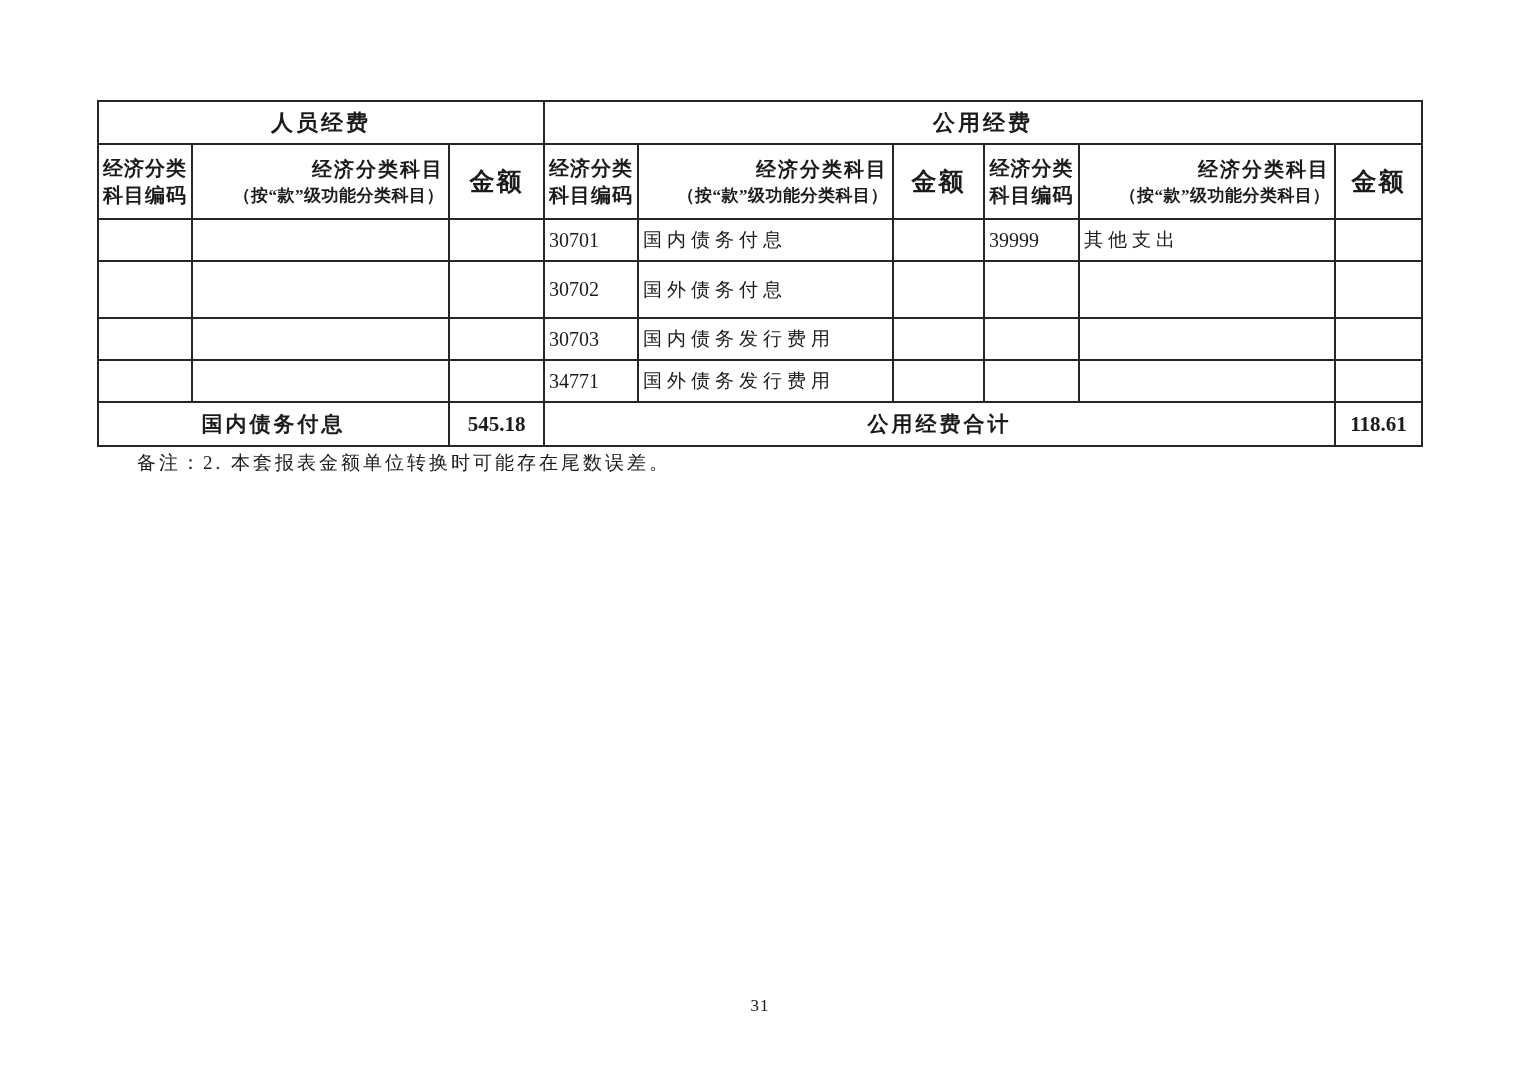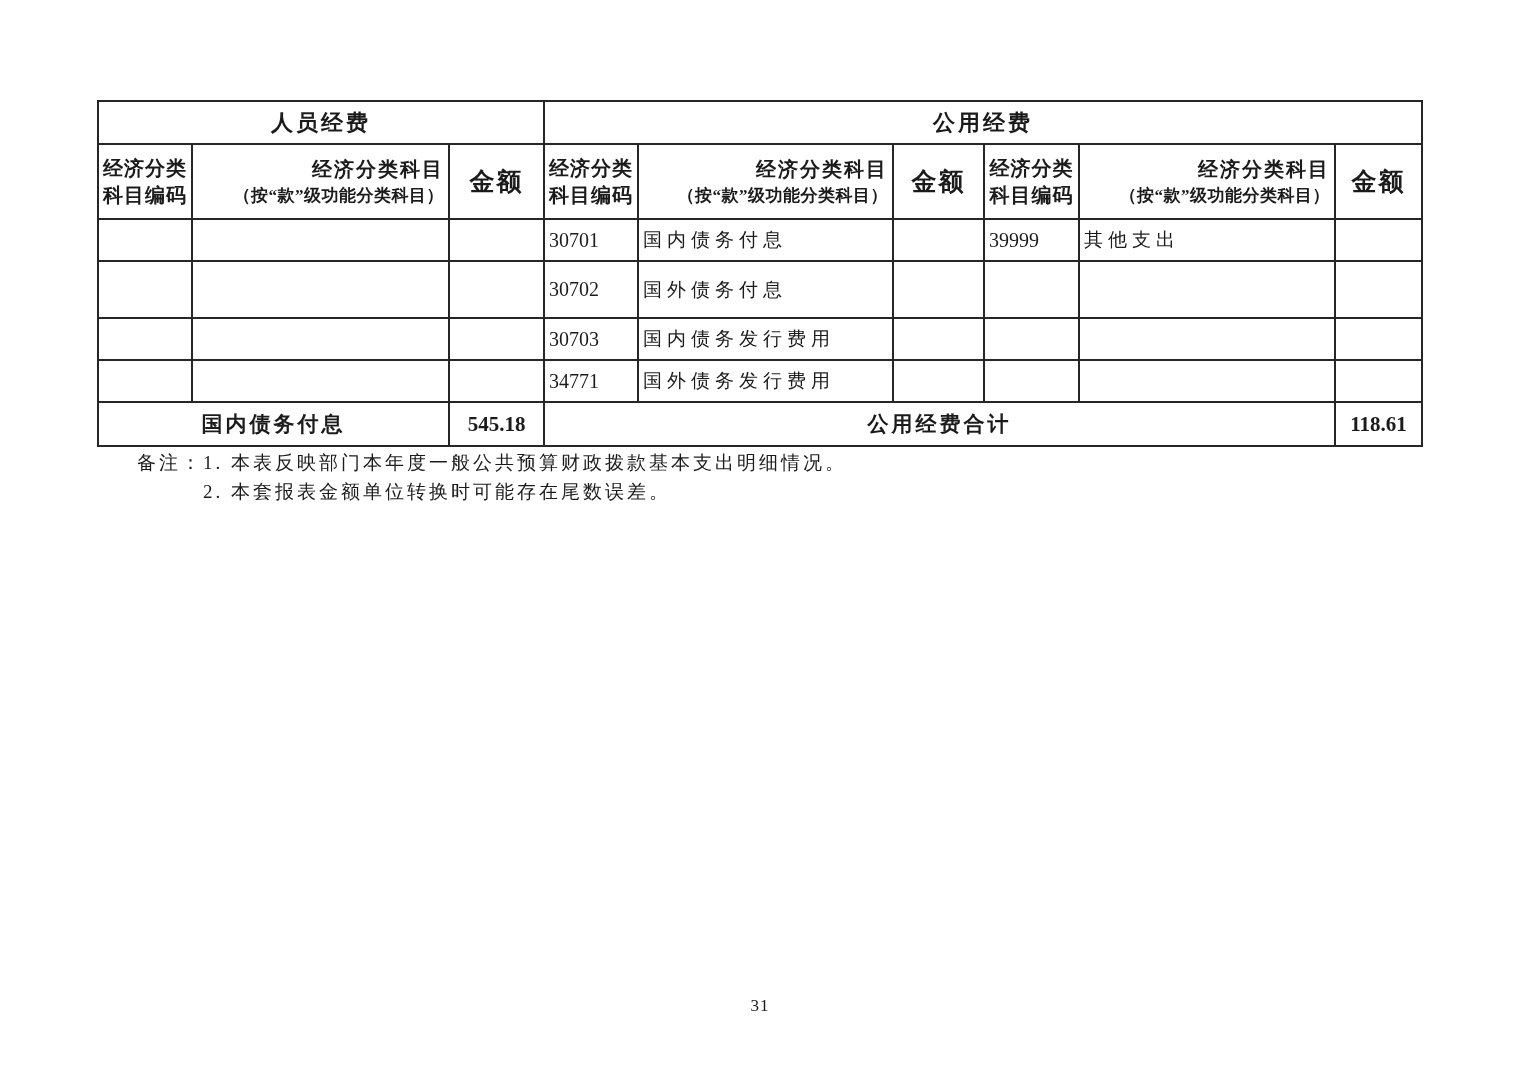--- a/index.html
+++ b/index.html
@@ -212,20 +212,19 @@
       <td class="total-amt">545.18</td>
       <td class="total-label" colspan="5">公用经费合计</td>
       <td class="total-amt">118.61</td>
     </tr>
   </tbody>
     </table>
 
   <div class="notes">
     <span class="prefix">备注：</span>
     <div class="items">
-      <div>1. 本表反映部门本年度一般公共预算财政拨款基本支出明细情况。</div>
       <div>2. 本套报表金额单位转换时可能存在尾数误差。</div>
     </div>
   </div>
 
   <div class="page-number">31</div>
 
 </div>
 
 </body></html>

